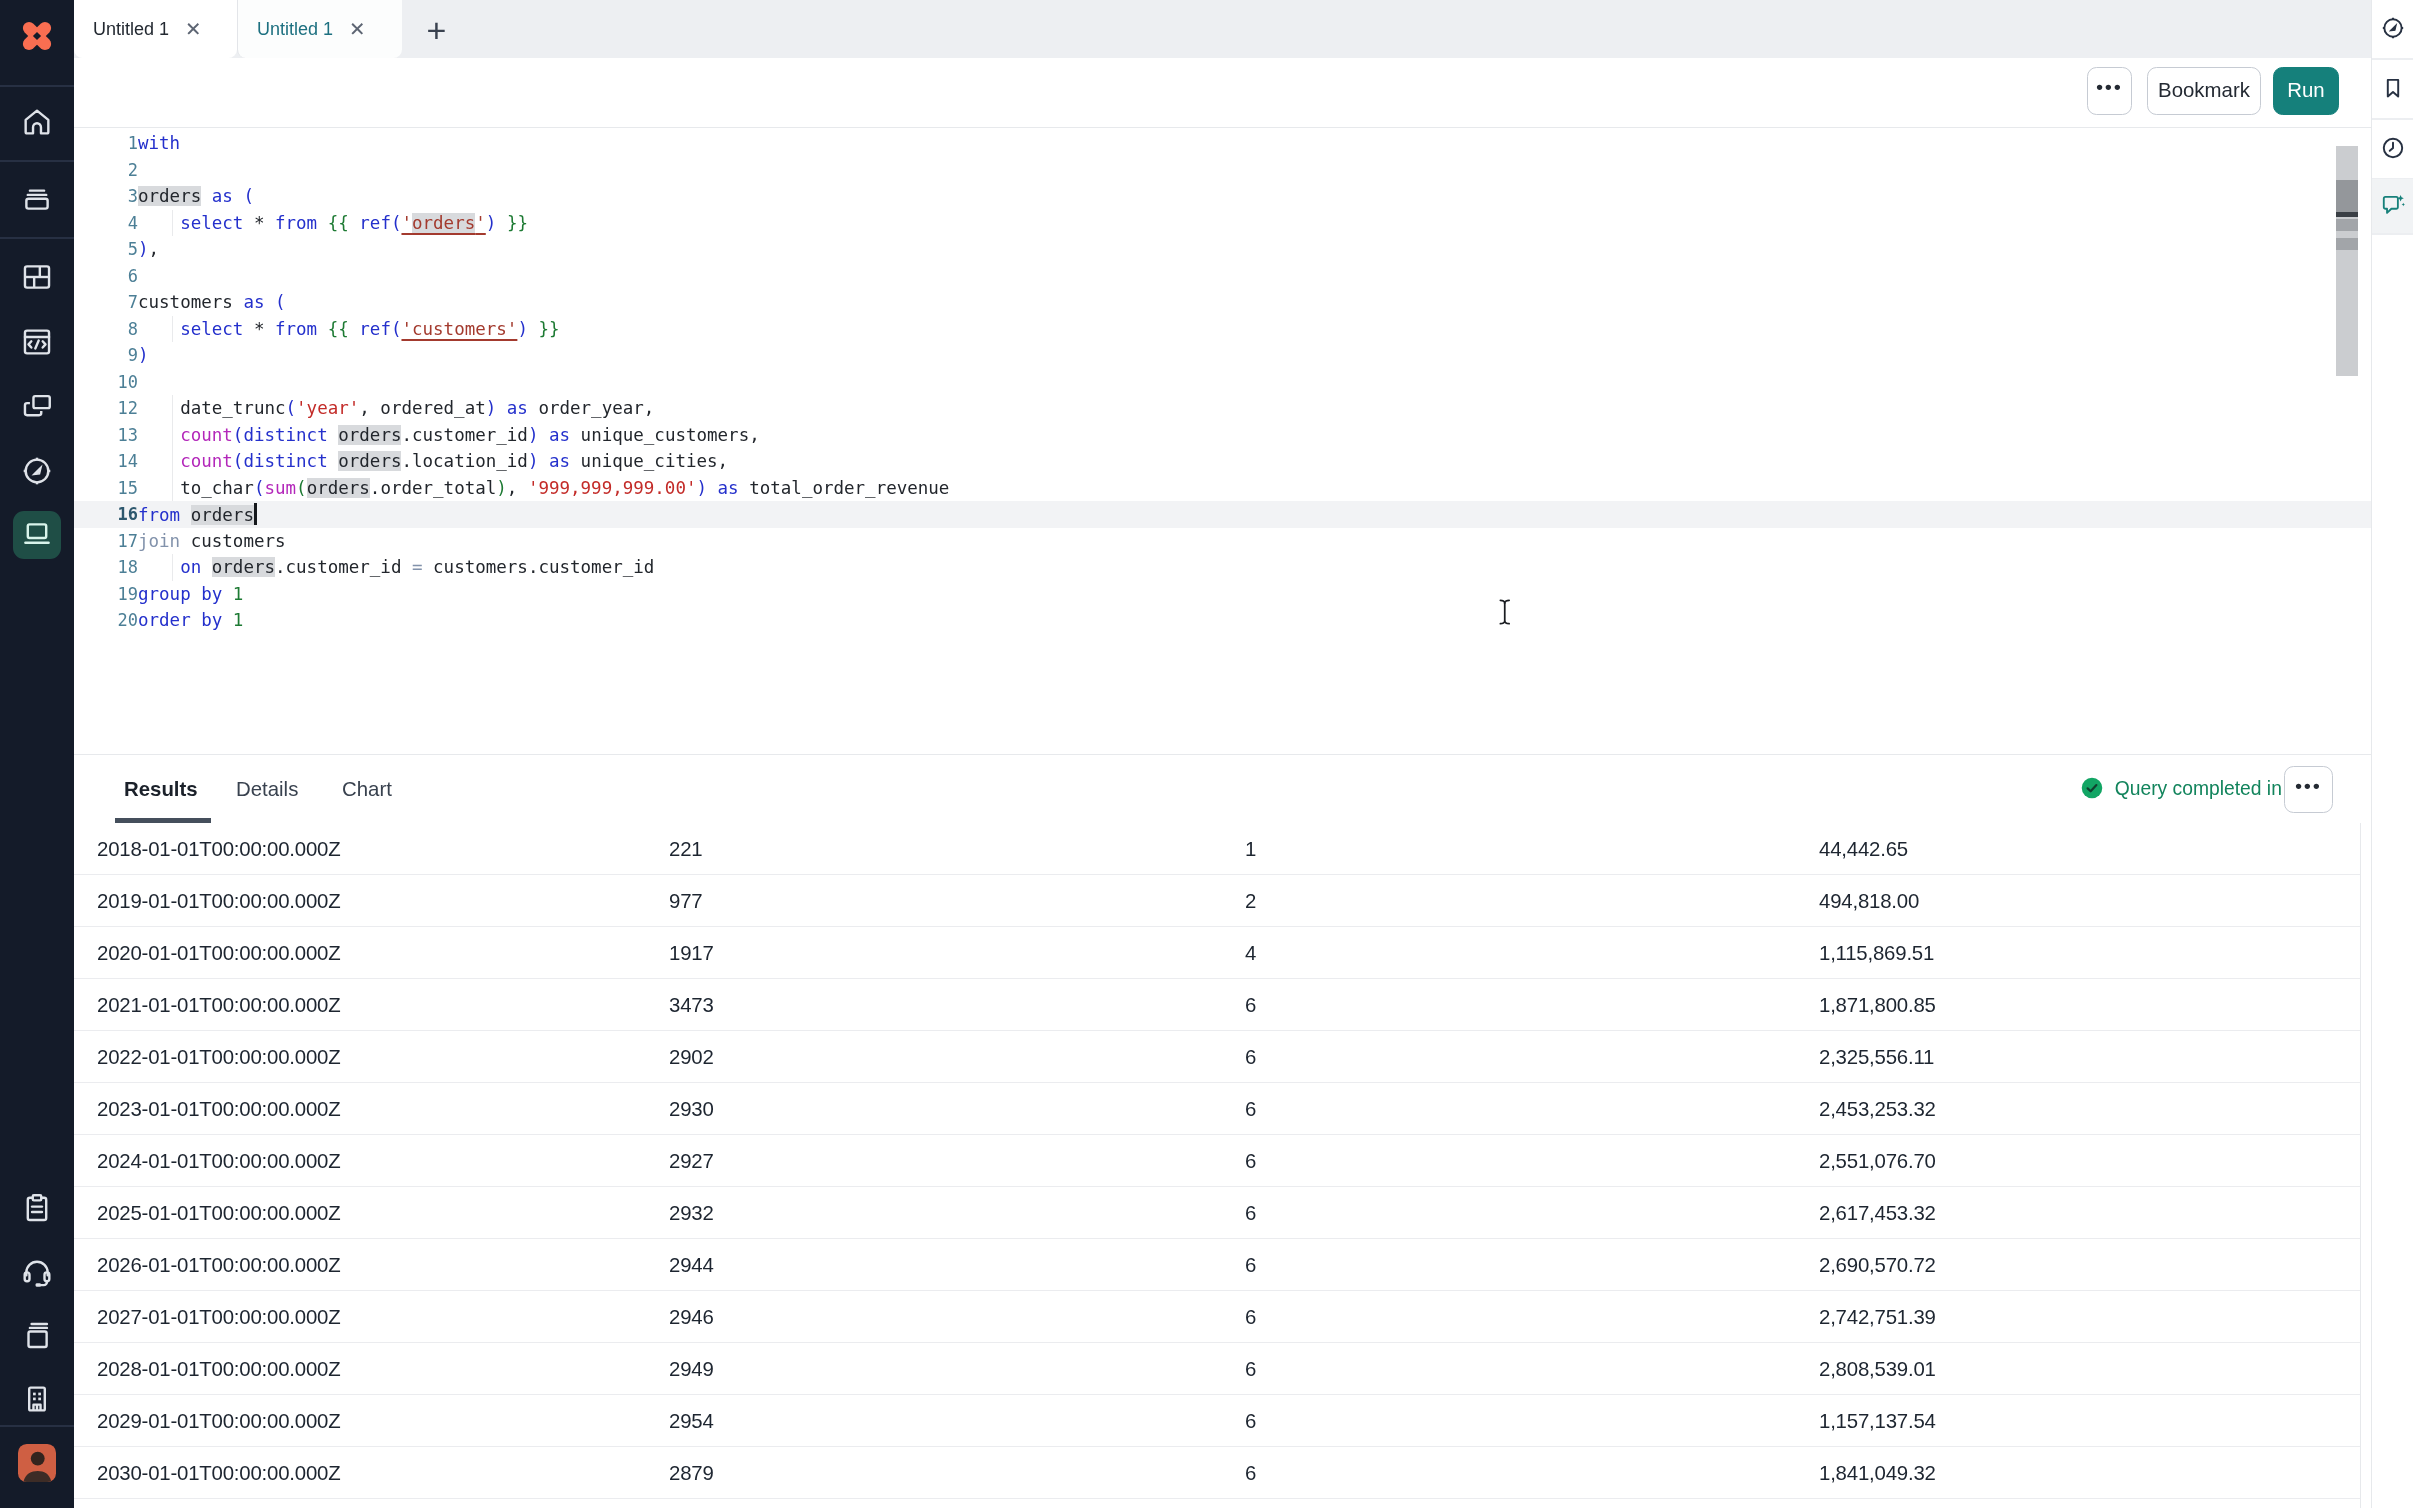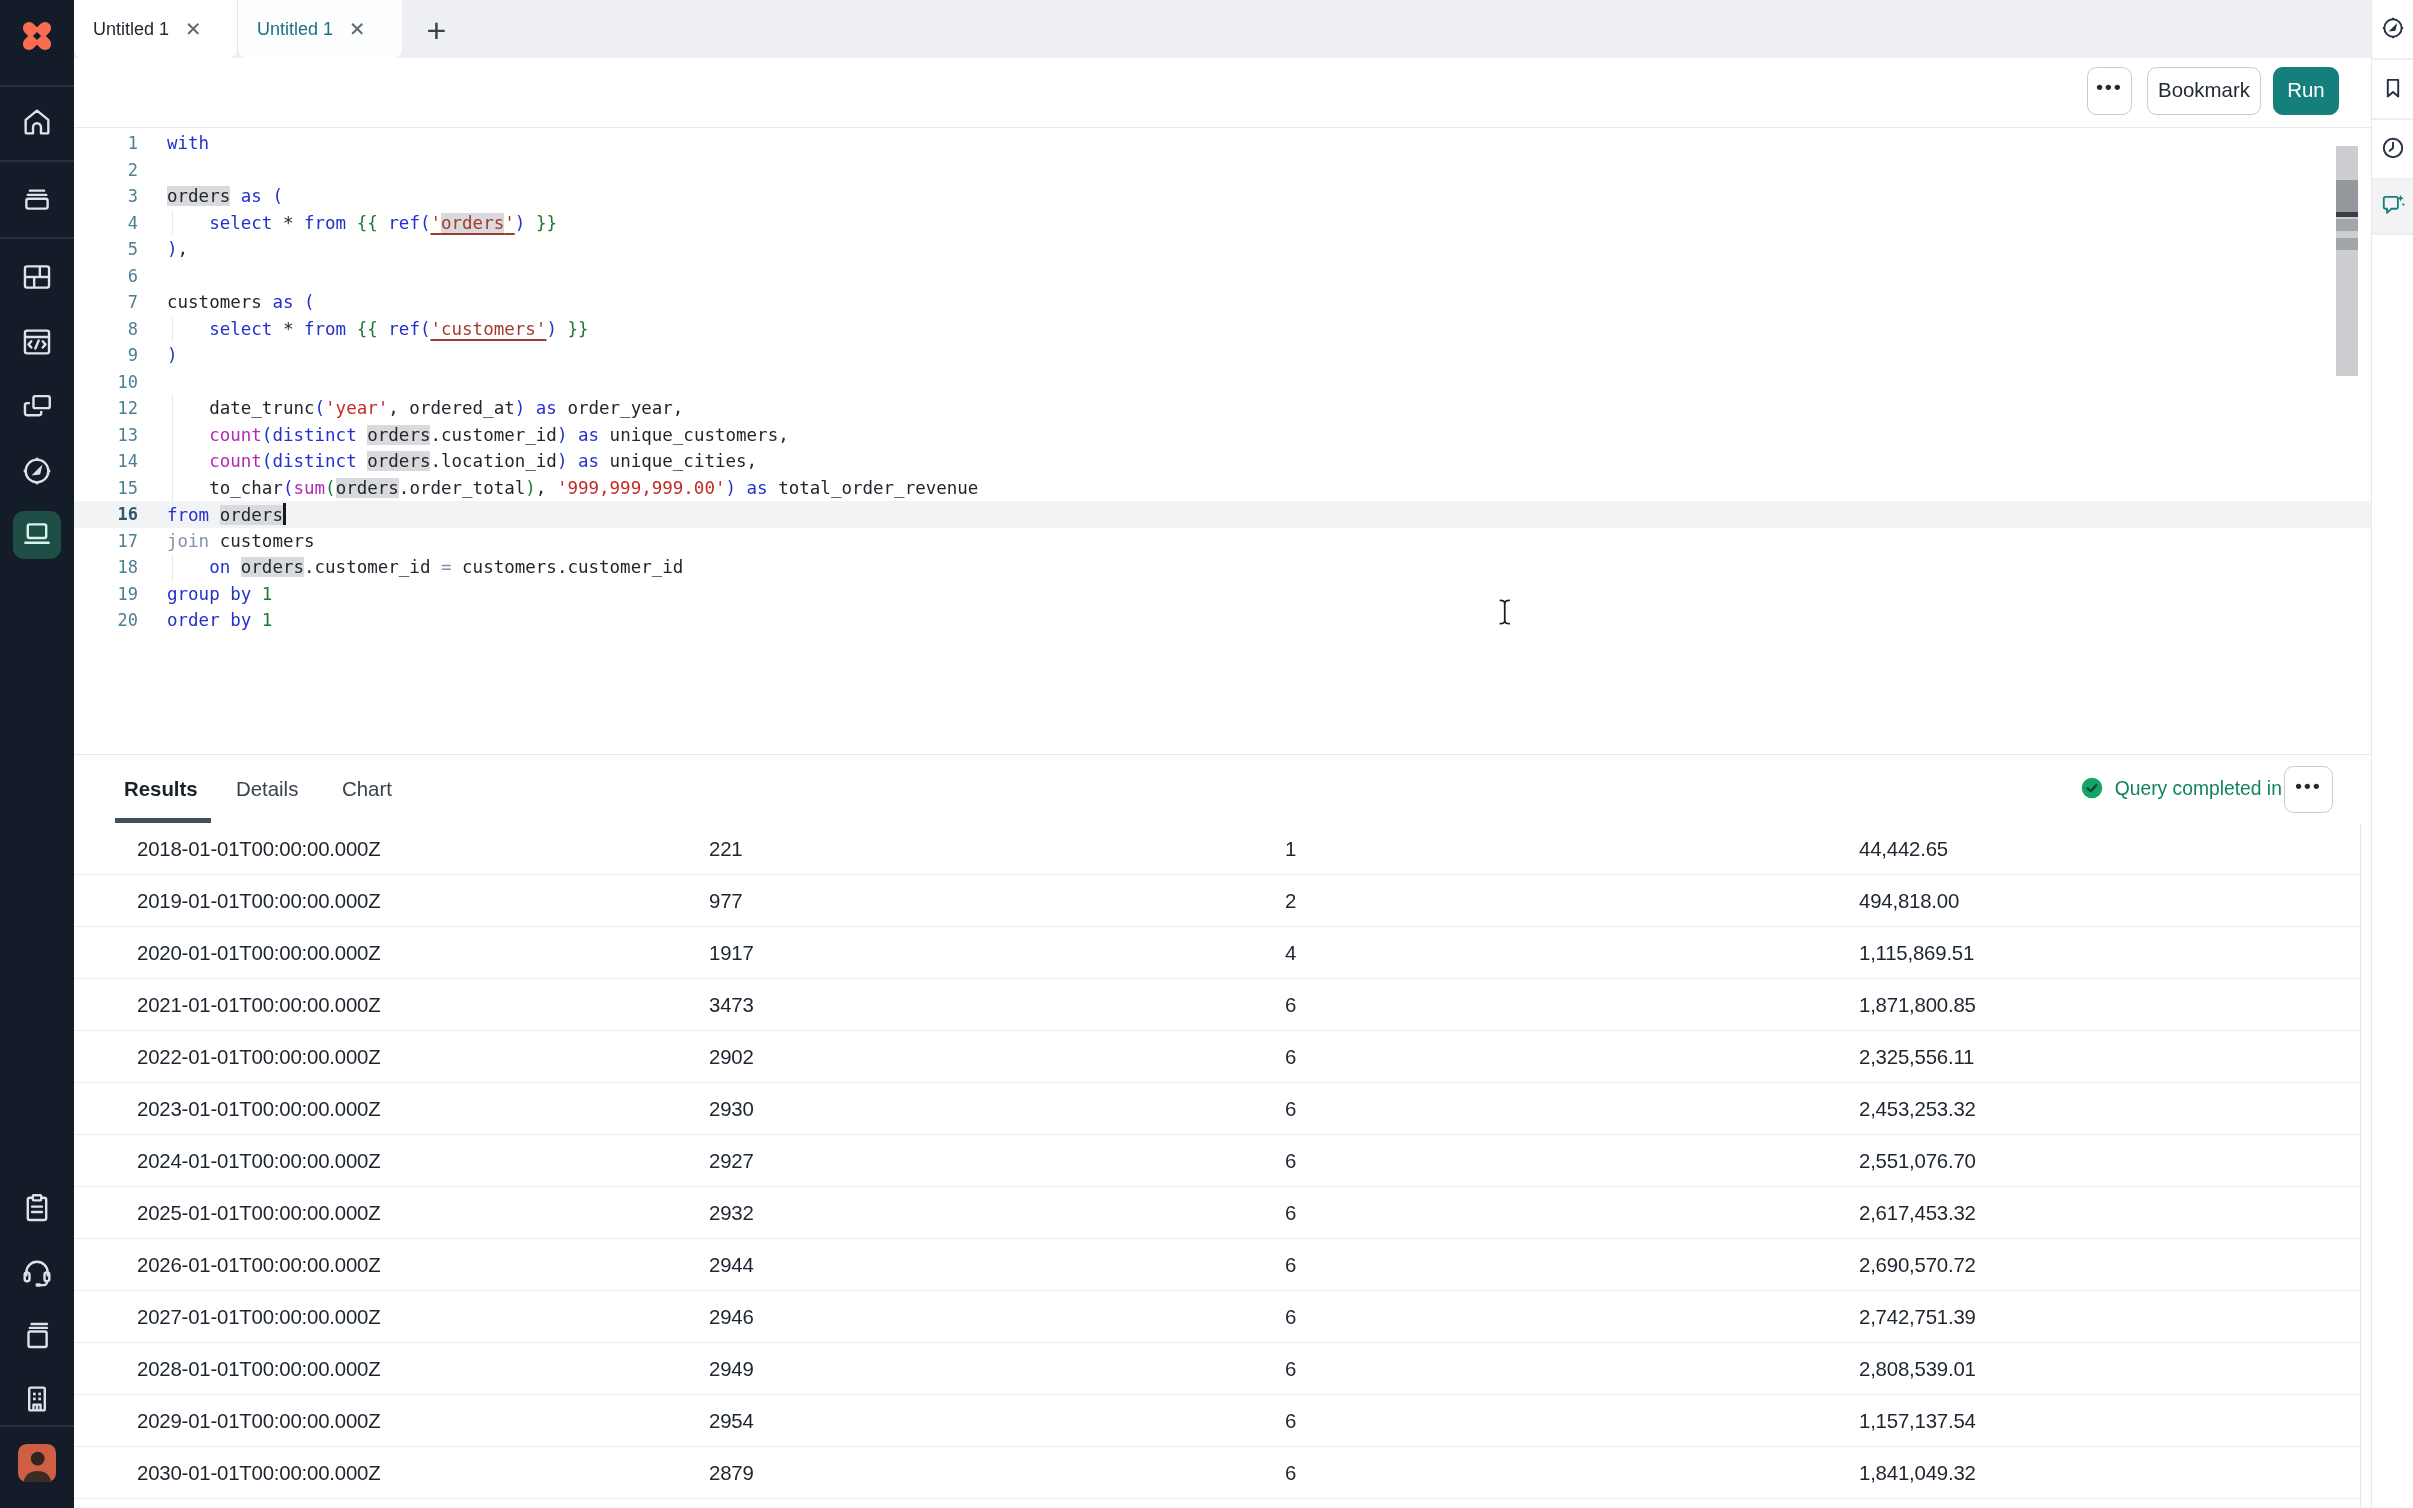--- a/index.html
+++ b/index.html
@@ -43,21 +43,21 @@
   .toolbar{position:absolute;left:0;top:58px;right:0;height:70px;background:#ffffff;border-bottom:1.5px solid #e7e9ec;box-sizing:border-box;}
   .btn{position:absolute;top:8.7px;height:48px;box-sizing:border-box;border:1.5px solid #c6cbd3;border-radius:9.5px;background:#fff;
        display:flex;align-items:center;justify-content:center;font-size:20.4px;color:#242a33;}
   .btn.dots{letter-spacing:2.2px;font-size:19px;font-weight:bold;padding-bottom:7.3px;}
   .btn.run{background:#15807b;border-color:#15807b;color:#ffffff;}
 
   
   .editor{position:absolute;left:0;top:128px;width:2297px;height:626px;background:#fff;padding-top:2.2px;box-sizing:border-box;}
   .cl{position:relative;height:26.5px;display:flex;align-items:center;}
   .cl .ln{flex:none;width:64px;text-align:right;color:#4c7f96;font:17px "DejaVu Sans Mono",monospace;}
-  .cl .ct{font:17.5px "DejaVu Sans Mono",monospace;white-space:pre;margin-left:29px;color:#22262c;}
+  .cl .ct{font:17.5px "DejaVu Sans Mono",monospace;white-space:pre;color:#22262c;}
   .cl.active{background:#f2f3f5;}
   .cl.active .ln{color:#2e586e;font-weight:bold;}
   .cl.g::before{content:"";position:absolute;left:98px;top:0;height:100%;border-left:1.5px solid #e9eaec;}
   .kw{color:#2430cc;} .kwj{color:#8292ab;} .op{color:#8292ab;}
   .fn{color:#b327ba;} .str{color:#c32b28;}
   .refstr{color:#a33a2e;text-decoration:underline;text-underline-offset:3.6px;text-decoration-thickness:1.5px;}
   .num{color:#1d7a33;} .p1{color:#2430cc;} .p2{color:#1d7a33;}
   .hl{background:#d8dadd;}
   .cursor{display:inline-block;width:2.9px;height:22px;background:#15181c;vertical-align:-4.4px;}
 
@@ -78,21 +78,21 @@
   .runderline{position:absolute;left:41px;top:63px;width:96px;height:5.1px;background:#454f5c;}
   .status{position:absolute;top:0;height:68px;display:flex;align-items:center;gap:11.7px;}
   .status .txt{font-size:19.3px;color:#12845c;}
   .morebtn{position:absolute;left:2210px;top:11px;width:49px;height:47px;}
 
   
   .table{position:absolute;left:0;top:68px;width:2287px;height:686px;overflow:hidden;border-right:1.5px solid #e7e9ec;box-sizing:border-box;}
   .thead{position:relative;height:47px;background:#f7f8fa;border-top:1.5px solid #e5e7ea;border-bottom:1.5px solid #e5e7ea;box-sizing:border-box;}
   .th{position:absolute;top:50%;transform:translateY(-50%);font-size:17.5px;font-weight:bold;color:#6a7380;letter-spacing:0.3px;}
   .tr{position:relative;height:52px;border-bottom:1.5px solid #ebecef;box-sizing:border-box;background:#fff;}
-  .td{position:absolute;top:50%;transform:translateY(-50%);font-size:20.4px;color:#1d2530;letter-spacing:-0.2px;margin-left:40px;}
+  .td{position:absolute;top:50%;transform:translateY(-50%);font-size:20.4px;color:#1d2530;letter-spacing:-0.2px;}
   .c0{left:23px;} .c1{left:595px;} .c2{left:1171px;} .c3{left:1745px;}
 </style>
 </head>
 <body>
 
 <div id="app">
 
   <div class="lsb">
     <div class="logo">
       <svg viewBox="0 0 58 58">

